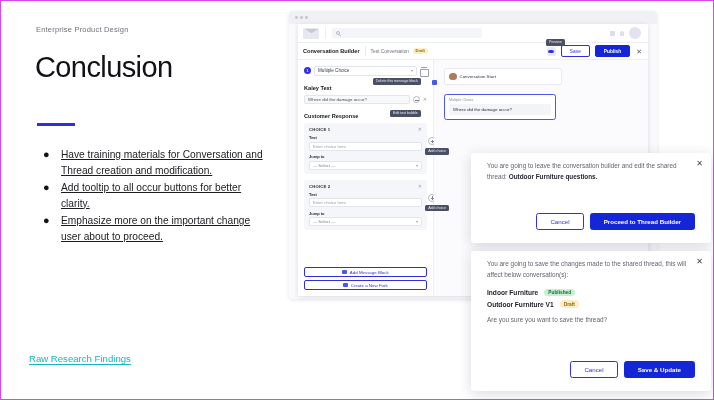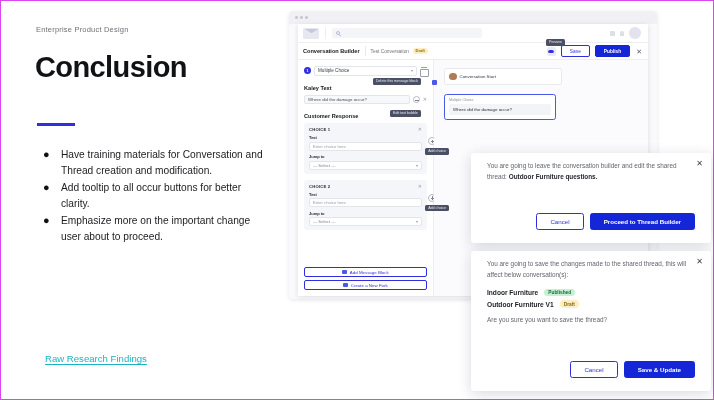--- a/index.html
+++ b/index.html
@@ -16,41 +16,41 @@
     border: 1px solid #d946ef;
   }
 
   
   .eyebrow {
     position: absolute; left: 35px; top: 24px;
     font-size: 7.5px; color: #6f7279; letter-spacing: .2px;
   }
   .title {
     position: absolute; left: 34px; top: 50px;
-    font-size: 29px; font-weight: bold; color: #111216;
+    font-size: 29px; font-weight: normal; color: #111216;
     letter-spacing: -.6px;
     text-align: center;
   }
   .rule {
     position: absolute; left: 36px; top: 122px;
     width: 38px; height: 2.5px; background: #2f2fe0;
   }
   .bullets {
     position: absolute; left: 38px; top: 146px; width: 226px;
   }
   .bullet { display: flex; margin-bottom: 2px; }
   .dot {
     width: 22px; flex: 0 0 22px; color: #111216;
     font-size: 11px; line-height: 15.5px; text-align: left; padding-left: 4px;
   }
   .btxt {
-    font-size: 10.2px; line-height: 15.5px; color: #1b1c20;
+    font-size: 10.2px; line-height: 15.5px; color: #1b1c20; text-decoration: underline;
   }
   .rawlink {
-    position: absolute; left: 44px; top: 352px;
+    position: absolute; left: 28px; top: 352px;
     font-size: 9.6px; color: #1bb3c4; text-decoration: underline;
     text-underline-offset: 2px; cursor: pointer;
   }
 
   
   .browser {
     position: absolute; left: 288px; top: 10px;
     width: 368px; height: 288px;
     background: #fafafc;
     border-radius: 4px;

